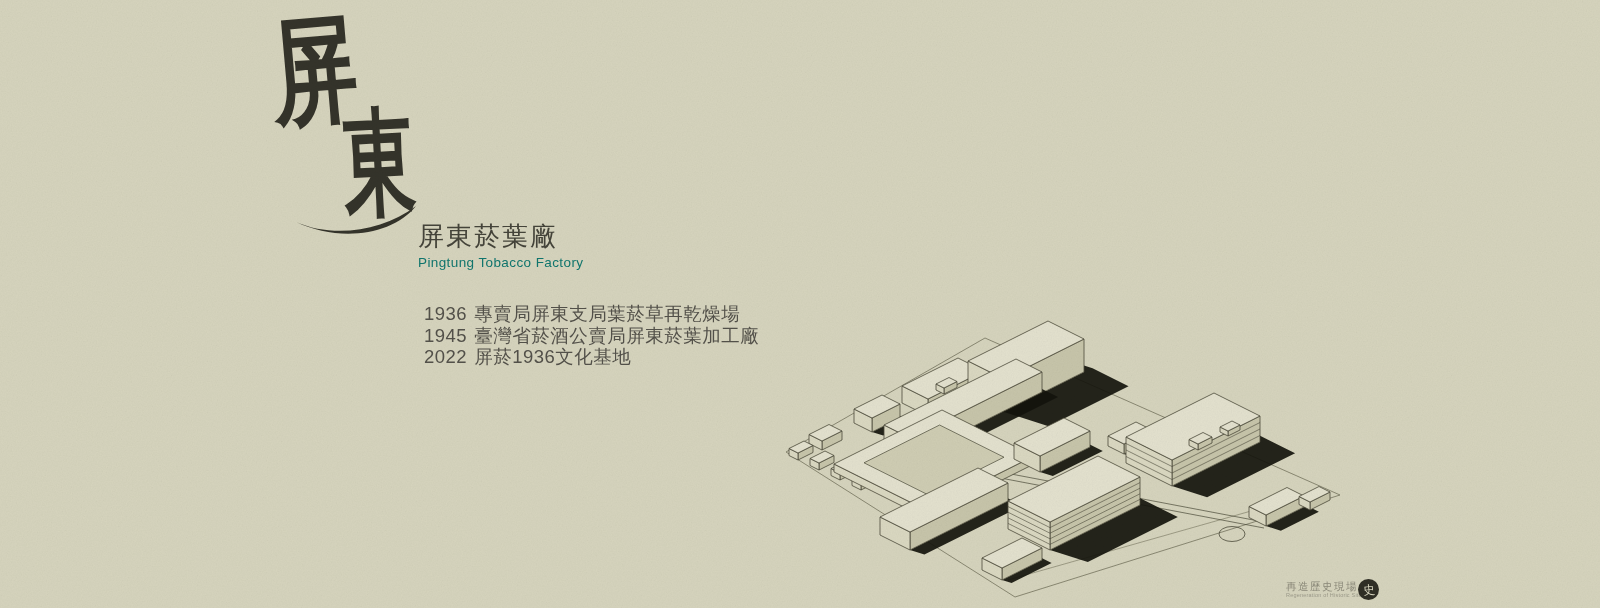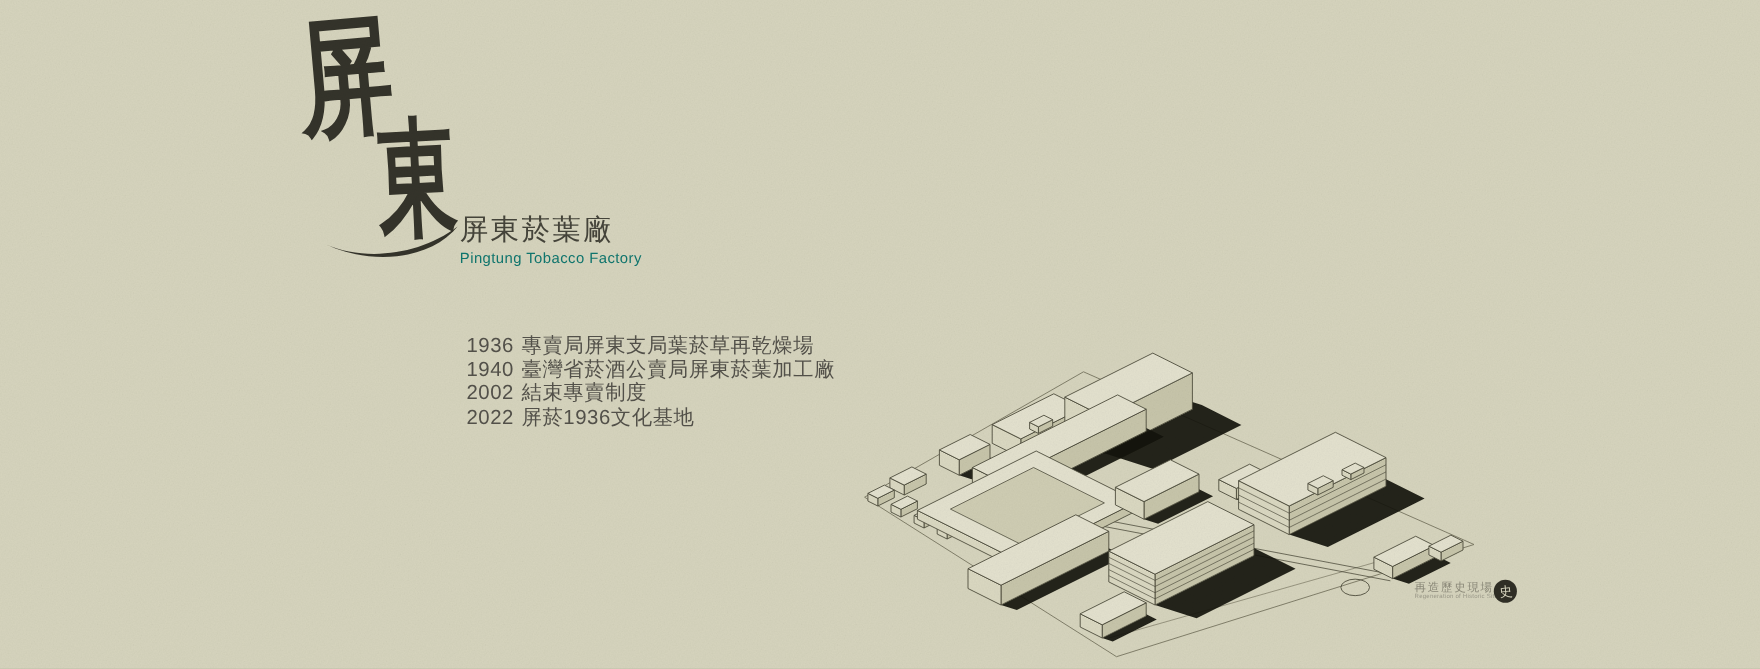--- a/index.html
+++ b/index.html
@@ -17,30 +17,30 @@
   }
   
   .logo{position:absolute;left:0;top:0;width:480px;height:280px;}
   .logo .char{position:absolute;color:#34332a;font-family:"DejaVu Serif","Liberation Serif",serif;
     font-weight:700;line-height:1;}
   .logo .char-top{left:266px;top:16px;font-size:116px;transform:rotate(-5deg) scaleX(.74);transform-origin:top left;}
   .logo .char-bottom{left:340px;top:106px;font-size:116px;transform:rotate(-3deg) scaleX(.62);transform-origin:top left;}
   .logo svg{position:absolute;left:0;top:0;}
   
   .title-block{position:absolute;left:418px;top:192px;}
-  .title-zh{font-size:26px;letter-spacing:2px;color:#45443a;font-weight:500;line-height:1.25;}
+  .title-zh{font-size:26px;letter-spacing:2px;color:#45443a;font-weight:500;line-height:1.25;margin-top:28px;}
   .title-en{font-size:13.5px;letter-spacing:.4px;color:#0f766e;margin-top:2px;}
   
   .timeline{position:absolute;left:424px;top:303px;margin:0;padding:0;list-style:none;}
   .timeline li{font-size:18.5px;line-height:21.7px;color:var(--ink-soft);letter-spacing:.5px;white-space:nowrap;}
   .timeline .yr{margin-right:7px;}
   
   #iso-scene{position:absolute;left:770px;top:318px;}
   
-  .credit{position:absolute;left:1286px;top:528px;width:110px;height:28px;}
+  .credit{position:absolute;left:1286px;top:580px;width:110px;height:28px;}
   .credit-zh{font-size:10.5px;letter-spacing:1.5px;color:var(--ink-faint);line-height:12px;}
   .credit-en{font-size:5.5px;letter-spacing:.2px;color:#9c9a8a;line-height:7px;}
   .seal{position:absolute;left:72px;top:-1px;width:21px;height:21px;border-radius:50%;
     background:#2f2e25;display:flex;align-items:center;justify-content:center;}
   .seal span{color:#d9d7c0;font-size:12px;font-family:"DejaVu Serif","Liberation Serif",serif;
     transform:rotate(-6deg);line-height:1;}
   
   .grain{position:absolute;left:0;top:0;width:1600px;height:608px;pointer-events:none;
     mix-blend-mode:multiply;opacity:.11;}
 </style>
@@ -57,22 +57,21 @@
     </svg>
   </div>
 
   <div class="title-block">
     <div class="title-zh">屏東菸葉廠</div>
     <div class="title-en">Pingtung Tobacco Factory</div>
   </div>
 
   <ul class="timeline">
     <li><span class="yr">1936</span><span class="ev">專賣局屏東支局葉菸草再乾燥場</span></li>
-    <li><span class="yr">1940</span><span class="ev">臺灣省菸酒公賣局屏東菸葉加工廠</span></li>
-    <li><span class="yr">2002</span><span class="ev">結束專賣制度</span></li>
+    <li><span class="yr">1945</span><span class="ev">臺灣省菸酒公賣局屏東菸葉加工廠</span></li>
     <li><span class="yr">2022</span><span class="ev">屏菸1936文化基地</span></li>
   </ul>
 
   <svg id="iso-scene" width="580" height="290" viewBox="770 318 580 290">
       <polygon points="786,452 985,338 1340,495 1015,597" fill="none" stroke="#75735e" stroke-width="0.8" stroke-linejoin="round" opacity="1"></polygon>
       <line x1="1008" y1="580" x2="1318" y2="492" stroke="#75735e" stroke-width="0.6"></line>
       <polygon points="822,450 842,440 842,431 822,441" fill="#c7c5aa" stroke="#4b4a3a" stroke-width="0.8" stroke-linejoin="round" opacity="1"></polygon>
       <polygon points="822,450 809,443.5 809,434.5 822,441" fill="#dad8c1" stroke="#4b4a3a" stroke-width="0.8" stroke-linejoin="round" opacity="1"></polygon>
       <polygon points="822,441 842,431 829,424.5 809,434.5" fill="#e3e1ce" stroke="#4b4a3a" stroke-width="0.8" stroke-linejoin="round" opacity="1"></polygon>
       <polygon points="872,432 883.2,435.584 911.2,421.584 893.2,412.584 882,409 900,418" fill="#14140c" stroke="none" stroke-width="0" stroke-linejoin="round" opacity="0.92"></polygon>

